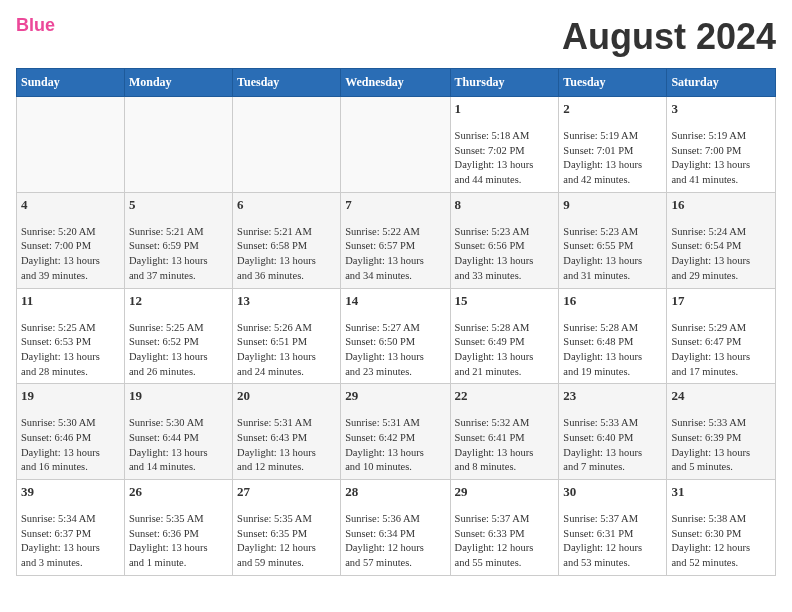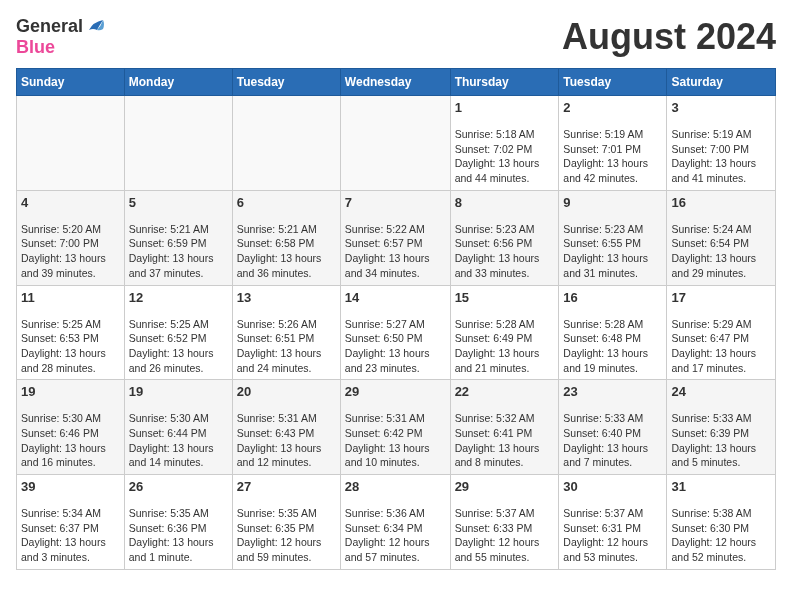--- a/index.html
+++ b/index.html
@@ -29,20 +29,21 @@
       color: #333;
     }
     .location {
       font-size: 16px;
       color: #555;
     }
     .calendar {
       width: 100%;
       border-collapse: collapse;
       font-size: 11px;
+      font-family: Liberation Serif, serif;
     }
     .calendar thead tr th {
       background: #2a6db5;
       color: #fff;
       padding: 6px 4px;
       text-align: left;
       font-size: 12px;
       border: 1px solid #1e5a9a;
     }
     .calendar tbody tr td {
@@ -71,26 +72,20 @@
       font-size: 10.5px;
       margin-top: 12px;
     }
   </style>
 </head>
 <body>
 
 <div class="header">
   <div class="logo">
     <div>
-      <div style="font-size:18px;font-weight:bold;line-height:1.1;">
-        <span style="color:#333;">General</span><svg width="22" height="22" viewBox="0 0 22 22" style="vertical-align:middle;margin:0 2px;">
-            <path d="M4 14 Q8 6 18 4 Q14 10 12 14 Q8 12 4 14Z" fill="#2a6db5"></path>
-            <path d="M12 14 Q16 10 18 4 Q20 8 18 13 Q15 15 12 14Z" fill="#5a9fd4"></path>
-          </svg>
-      </div>
       <div style="font-size:18px;font-weight:bold;color:#ec4899;line-height:1.1;">Blue</div>
     </div>
   </div>
   <div class="title-block">
     <div class="month-year">August 2024</div>
   </div>
 </div>
 
 <table class="calendar">
   <thead>

